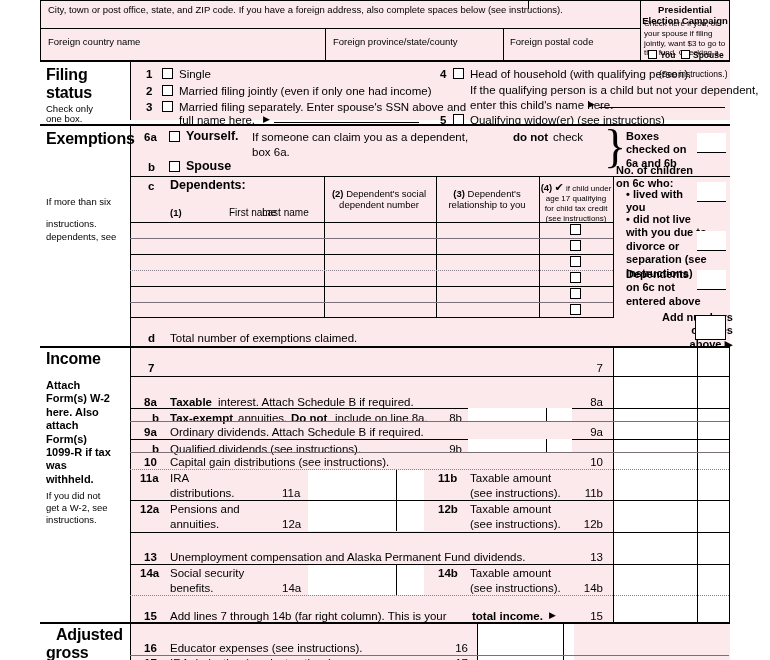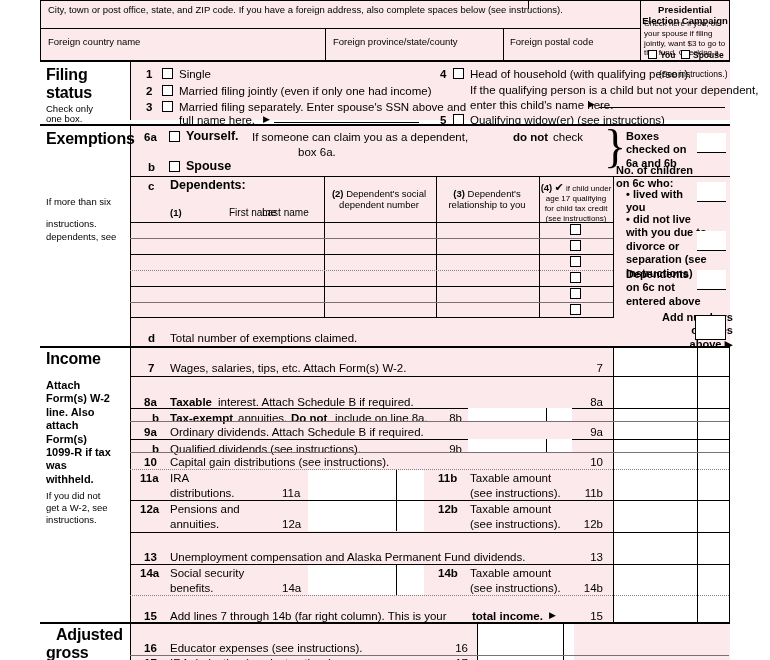--- a/index.html
+++ b/index.html
@@ -132,21 +132,21 @@
   <div class="t sec-sub" style="left:46px;top:196px;">If more than six</div>
   <div class="t sec-sub" style="left:46px;top:207px;margin-top:24px;">dependents, see</div>
   <div class="t sec-sub" style="left:46px;top:218px;">instructions.</div>
 
   <div class="t num" style="left:144px;top:131px;">6a</div>
   <div class="cbox" style="left:169px;top:131px;width:11px;height:11px;"></div>
   <div class="t body b" style="left:186px;top:130px;font-size:12.5px;">Yourself.</div>
   <div class="t body" style="left:252px;top:131px;">If someone can claim you as a dependent,</div>
   <div class="t body b" style="left:513px;top:131px;">do not</div>
   <div class="t body" style="left:553px;top:131px;">check</div>
-  <div class="t body" style="left:252px;top:146px;margin-left:46px;">box 6a.</div>
+  <div class="t body" style="left:252px;top:146px;">box 6a.</div>
 
   <div class="t num" style="left:148px;top:161px;">b</div>
   <div class="cbox" style="left:169px;top:161px;width:11px;height:11px;"></div>
   <div class="t body b" style="left:186px;top:160px;font-size:12.5px;">Spouse</div>
 
   <div class="t brace" style="left:604px;top:124px;">}</div>
 
   <div class="t num" style="left:148px;top:180px;">c</div>
   <div class="t body b" style="left:170px;top:179px;font-size:12.5px;">Dependents:</div>
 
@@ -258,35 +258,34 @@
   <div class="abs white" style="left:614px;top:348px;width:84px;height:274px;"></div>
   <div class="abs white" style="left:698px;top:348px;width:31px;height:274px;"></div>
   <div class="line vl" style="left:613px;top:348px;height:274px;"></div>
   <div class="line vl" style="left:697px;top:348px;height:274px;"></div>
   <div class="line vl" style="left:729px;top:348px;height:274px;"></div>
 
   <div class="t sec-title" style="left:46px;top:350px;">Income</div>
   <div class="t sec-sub-b" style="left:46px;top:379px;">
     <span>Attach</span><br>
     <span>Form(s) W-2</span><br>
-    <span>line. Also</span><br>
+    <span>here. Also</span><br>
     <span>attach</span><br>
     <span>Form(s)</span><br>
     <span>1099-R if tax</span><br>
     <span>was</span><br>
     <span>withheld.</span>
   </div>
   <div class="t sec-sub" style="left:46px;top:490px;">
     <span>If you did not</span><br>
     <span>get a W-2, see</span><br>
     <span>instructions.</span>
   </div>
 
   <div class="t num" style="left:148px;top:362px;">7</div>
-  <div class="t body" style="left:170px;top:362px;">Wages, salaries, tips, etc. Attach Form(s) W-2.</div>
   <div class="t numlt rt" style="left:575px;top:362px;width:28px;">7</div>
   <div class="abs" style="left:616px;top:354px;width:80px;height:20px;"></div>
   <div class="abs" style="left:699px;top:354px;width:28px;height:20px;"></div>
   <div class="line hl" style="left:130px;top:376px;width:599px;"></div>
 
   <div class="t num" style="left:144px;top:396px;">8a</div>
   <div class="t body b" style="left:170px;top:396px;">Taxable</div>
   <div class="t body" style="left:218px;top:396px;">interest. Attach Schedule B if required.</div>
   <div class="t numlt rt" style="left:575px;top:396px;width:28px;">8a</div>
   <div class="abs" style="left:616px;top:388px;width:80px;height:18px;"></div>

